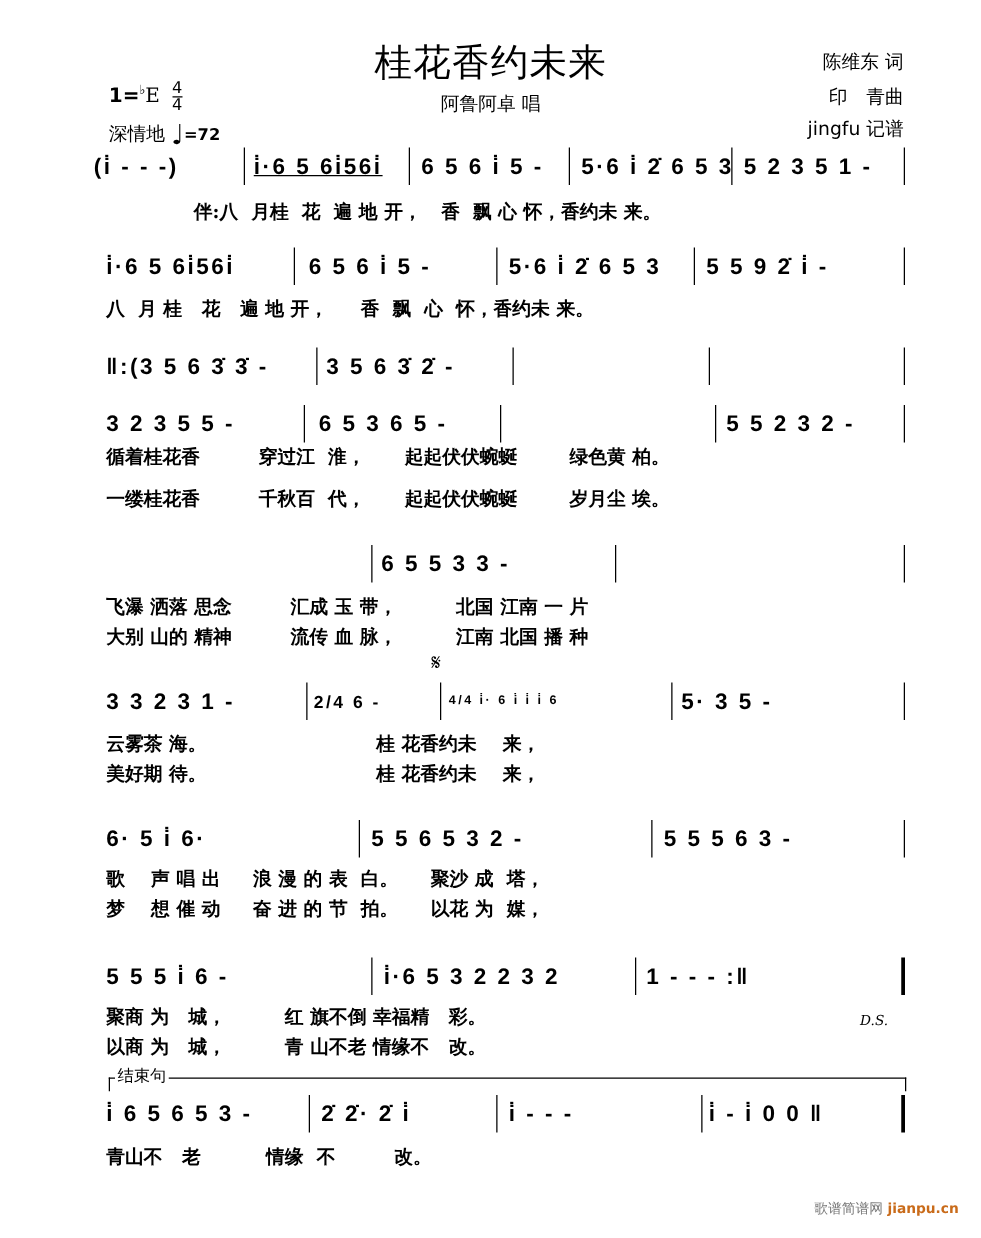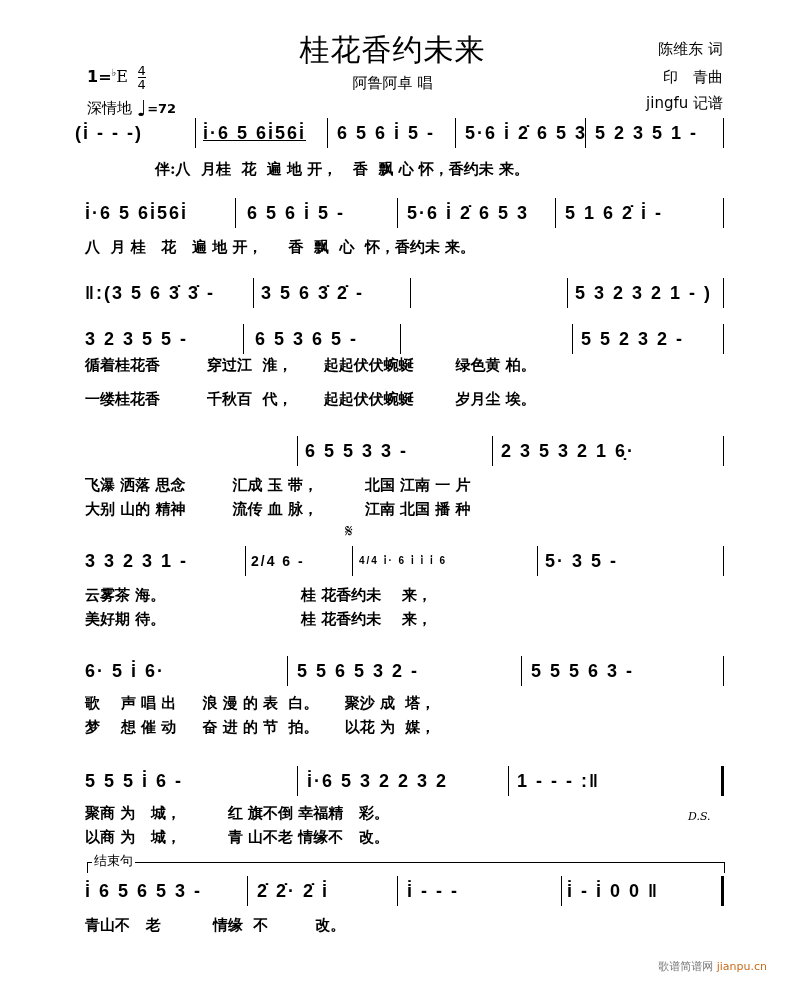--- a/index.html
+++ b/index.html
@@ -22,21 +22,21 @@
   .meas { position:absolute; top:0; height:30px; line-height:30px; letter-spacing:2px; }
   .bl { position:absolute; top:0; width:1px; height:30px; background:#000; }
   .bl.thick { width:3px; }
   .lyr { position:absolute; left:10px; font-size:15px; font-family:"DejaVu Serif", serif; font-weight:bold; letter-spacing:0; white-space:pre; }
   .ul { text-decoration:underline; }
   .seg { position:absolute; font-size:18px; font-family:"DejaVu Serif", serif; }
   .ds { font-style:italic; font-size:11px; font-family:"DejaVu Serif", serif; }
   .ending { position:absolute; left:87px; top:862px; width:636px; height:10px; border-top:1px solid #000; border-left:1px solid #000; border-right:1px solid #000; }
   .ending-label { position:absolute; left:92px; top:852px; font-size:13px; background:#fff; padding:0 2px; }
   .watermark { position:absolute; right:18px; bottom:16px; font-size:11px; color:#777; }
-  .watermark b { color:#c96b1a; font-weight:normal; }
+  .watermark b { color:#c96b1a; font-weight:bold; }
 </style>
 </head>
 <body>
 
 <div class="abs title">桂花香约未来</div>
 <div class="abs singer">阿鲁阿卓 唱</div>
 <div class="abs credit" style="top:40px">陈维东 词</div>
 <div class="abs credit" style="top:68px">印　青曲</div>
 <div class="abs credit" style="top:94px">jingfu 记谱</div>
 
@@ -66,34 +66,33 @@
 </div>
 
 <div class="row" style="top:198px">
   <div class="staff">
     <span class="meas" style="left:10px">i̇·6 5  6i̇56i̇</span>
     <span class="bl" style="left:160px"></span>
     <span class="meas" style="left:172px">6 5 6 i̇  5   -</span>
     <span class="bl" style="left:322px"></span>
     <span class="meas" style="left:332px">5·6 i̇ 2̇ 6 5 3</span>
     <span class="bl" style="left:480px"></span>
-    <span class="meas" style="left:490px">5 1 6 2̇ i̇   -</span>
+    <span class="meas" style="left:490px">5 5 9 2̇ i̇   -</span>
     <span class="bl" style="left:648px"></span>
   </div>
   <div class="lyr" style="top:40px">八  月 桂   花   遍 地 开，     香  飘  心  怀，香约未 来。</div>
 </div>
 
 <div class="row" style="top:278px">
   <div class="staff">
     <span class="meas" style="left:10px">‖:(3 5 6 3̇ 3̇   -</span>
     <span class="bl" style="left:178px"></span>
     <span class="meas" style="left:186px">3 5 6 3̇ 2̇   -</span>
     <span class="bl" style="left:335px"></span>
     <span class="bl" style="left:492px"></span>
-    <span class="meas" style="left:500px">5 3 2 3 2 1   - )</span>
     <span class="bl" style="left:648px"></span>
   </div>
 </div>
 
 <div class="row" style="top:324px">
   <div class="staff">
     <span class="meas" style="left:10px">3 2 3 5 5   -</span>
     <span class="bl" style="left:168px"></span>
     <span class="meas" style="left:180px">6 5 3 6 5   -</span>
     <span class="bl" style="left:325px"></span>
@@ -103,21 +102,20 @@
   </div>
   <div class="lyr" style="top:32px">循着桂花香         穿过江  淮，      起起伏伏蜿蜒        绿色黄 柏。</div>
   <div class="lyr" style="top:66px">一缕桂花香         千秋百  代，      起起伏伏蜿蜒        岁月尘 埃。</div>
 </div>
 
 <div class="row" style="top:436px">
   <div class="staff">
     <span class="bl" style="left:222px"></span>
     <span class="meas" style="left:230px">6 5  5 3 3    -</span>
     <span class="bl" style="left:417px"></span>
-    <span class="meas" style="left:426px">2 3  5 3  2 1 6̣·</span>
     <span class="bl" style="left:648px"></span>
   </div>
   <div class="lyr" style="top:40px">飞瀑 洒落 思念         汇成 玉 带，         北国 江南 一 片</div>
   <div class="lyr" style="top:64px">大别 山的 精神         流传 血 脉，         江南 北国 播 种</div>
 </div>
 
 <div class="row" style="top:546px">
   <span class="seg" style="left:270px;top:-26px">𝄋</span>
   <div class="staff">
     <span class="meas" style="left:10px">3 3 2 3 1   -</span>

